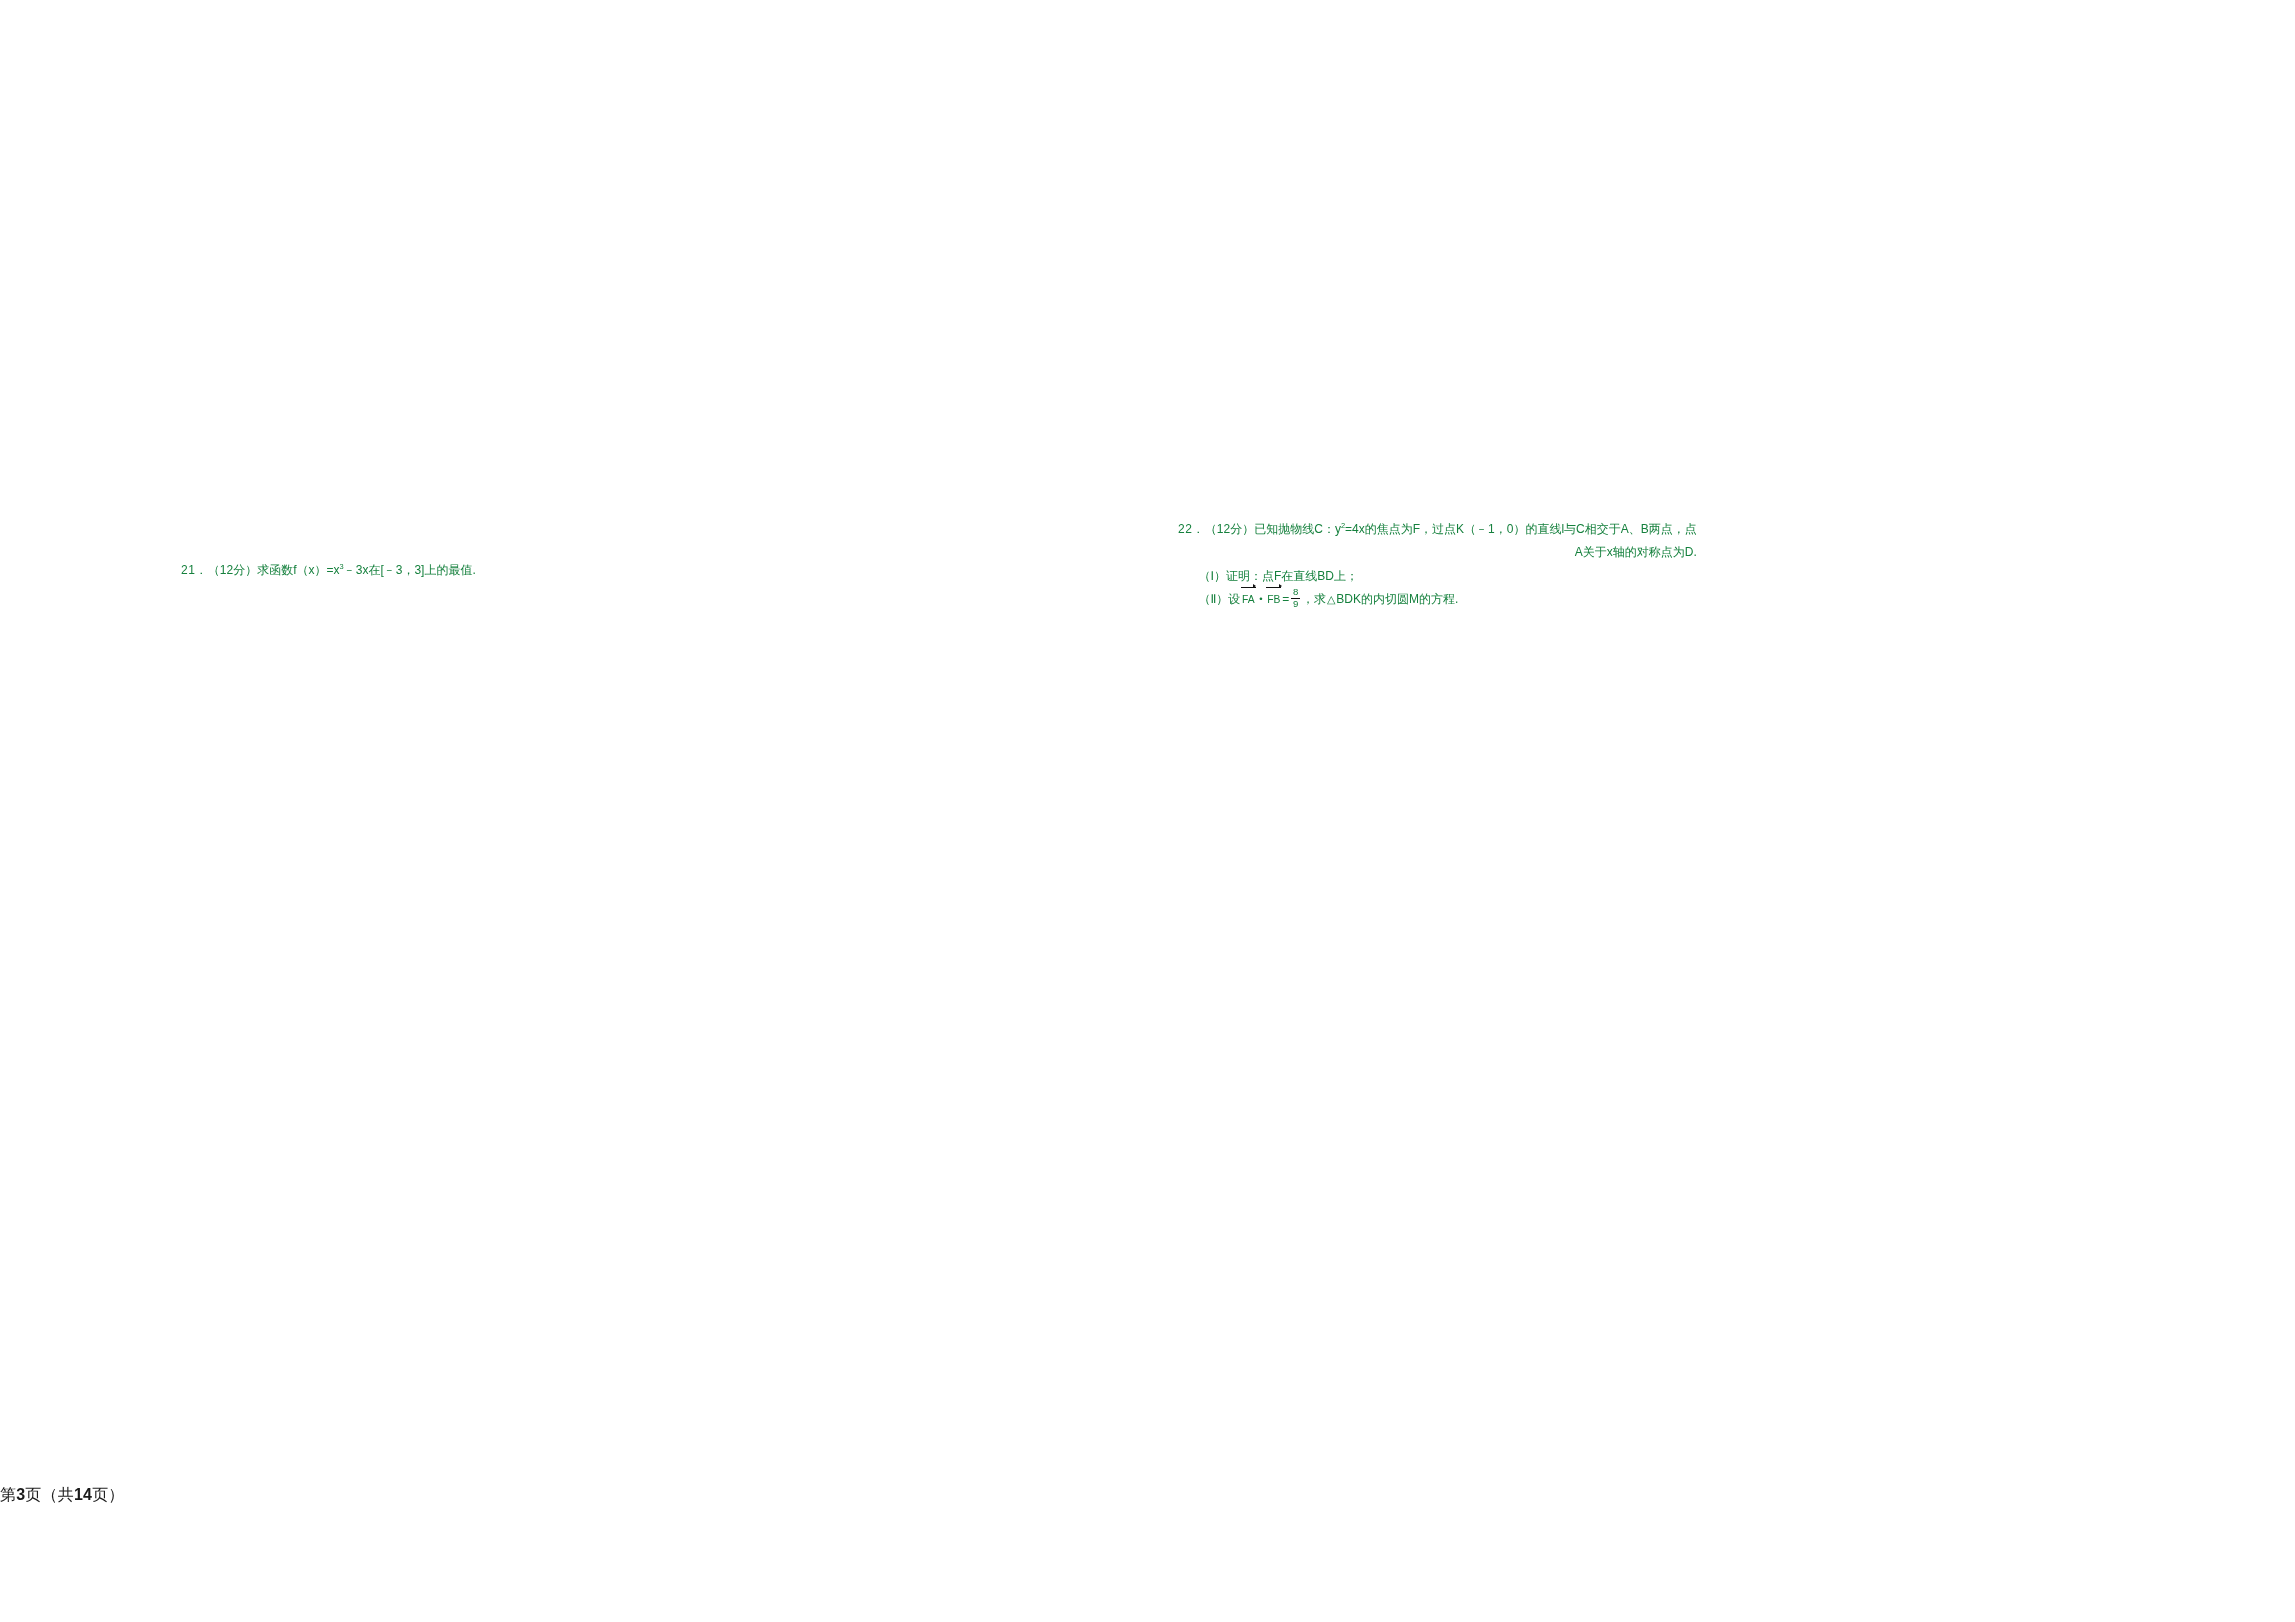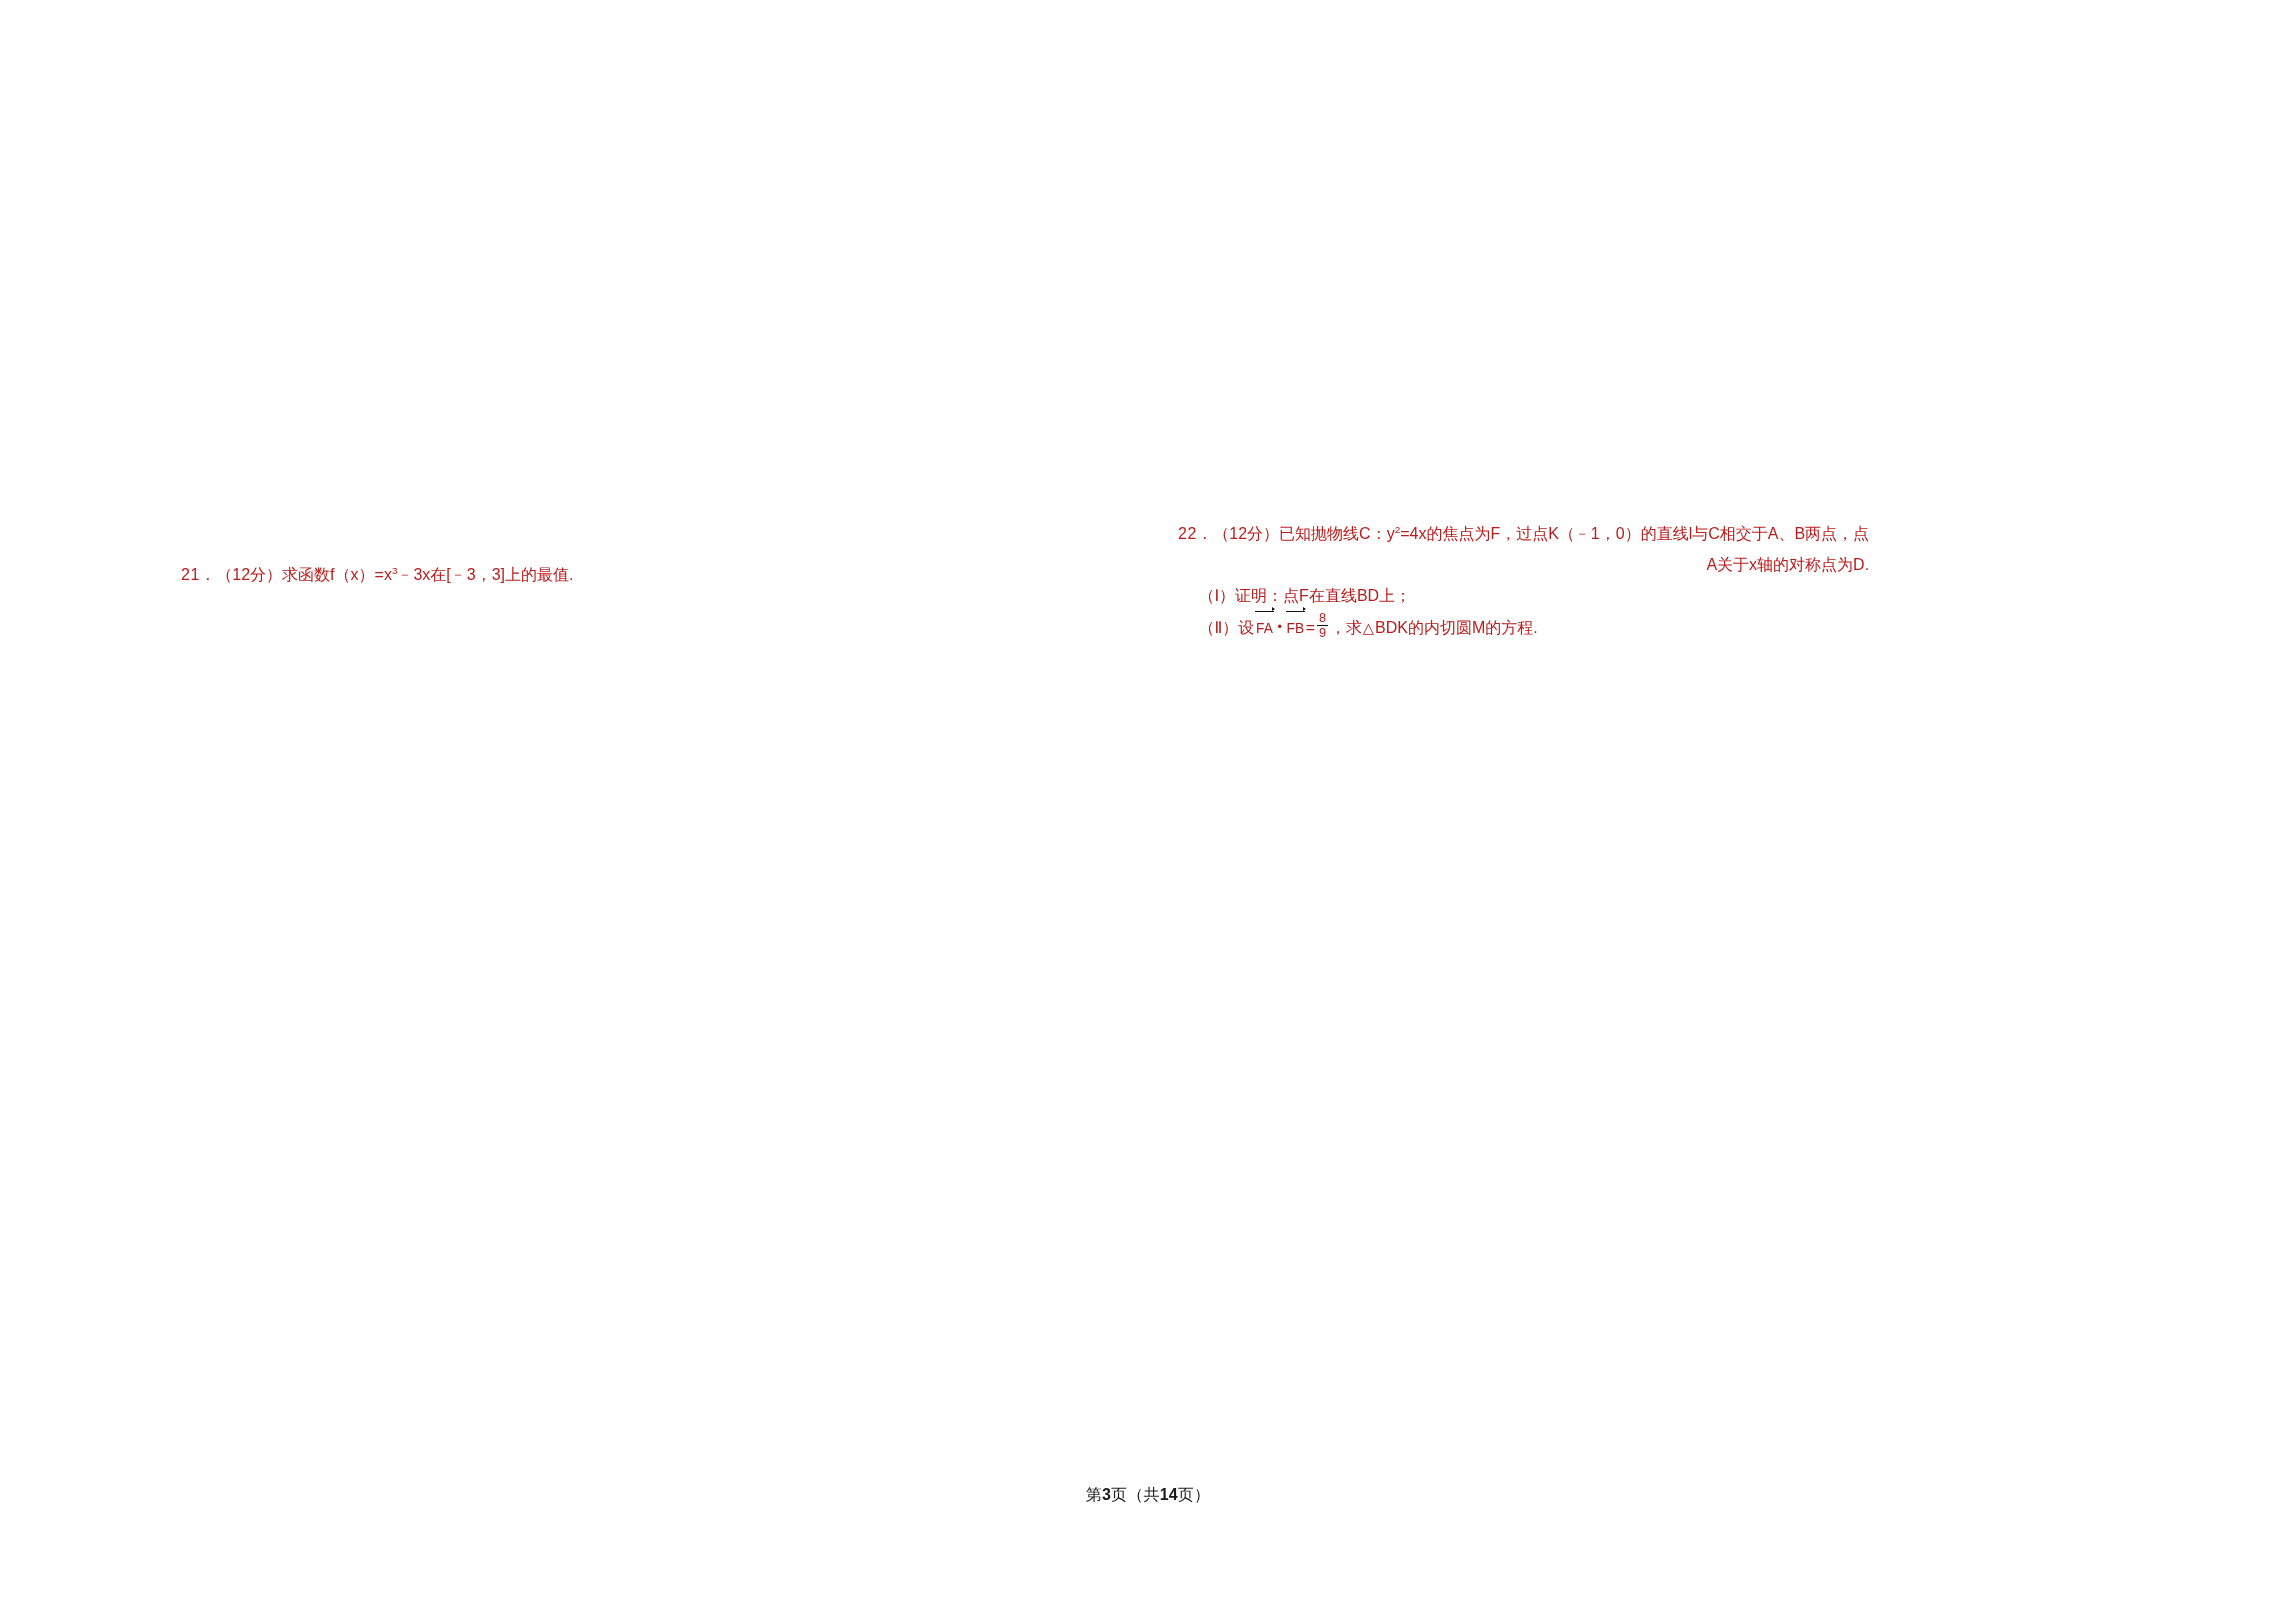--- a/index.html
+++ b/index.html
@@ -13,23 +13,23 @@
     height: 1622px;
     background: #ffffff;
     font-family: "Liberation Sans", sans-serif;
     color: #000000;
     overflow: hidden;
   }
 
   
   .q-block {
     position: absolute;
-    font-size: 16px;
+    font-size: 12px;
     line-height: 1.95;
-    color: #b91c1c;
+    color: #15803d;
     white-space: nowrap;
   }
 
   #q21 {
     left: 137px;
     top: 559px;
     margin-left: 44px;
   }
   #q22 {
     left: 1178px;
@@ -114,21 +114,20 @@
     font-size: 0.92em;
     margin: 0 0.9px;
   }
 
   
   .footer {
     position: absolute;
     left: 0;
     right: 0;
     top: 1485px;
-    text-align: center;
     font-size: 16px;
     color: #1a1a1a;
     letter-spacing: 0.2px;
   }
   .footer b {
     font-weight: bold;
   }
 </style>
 </head>
 <body>

